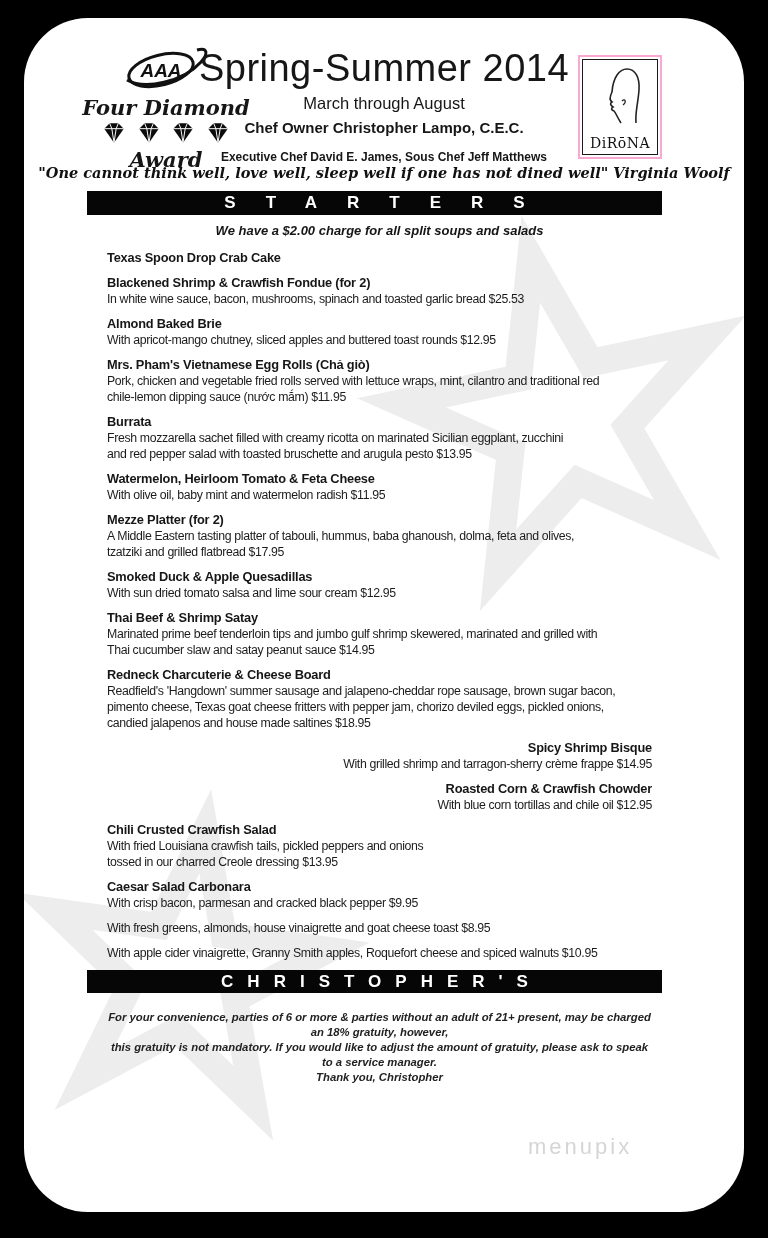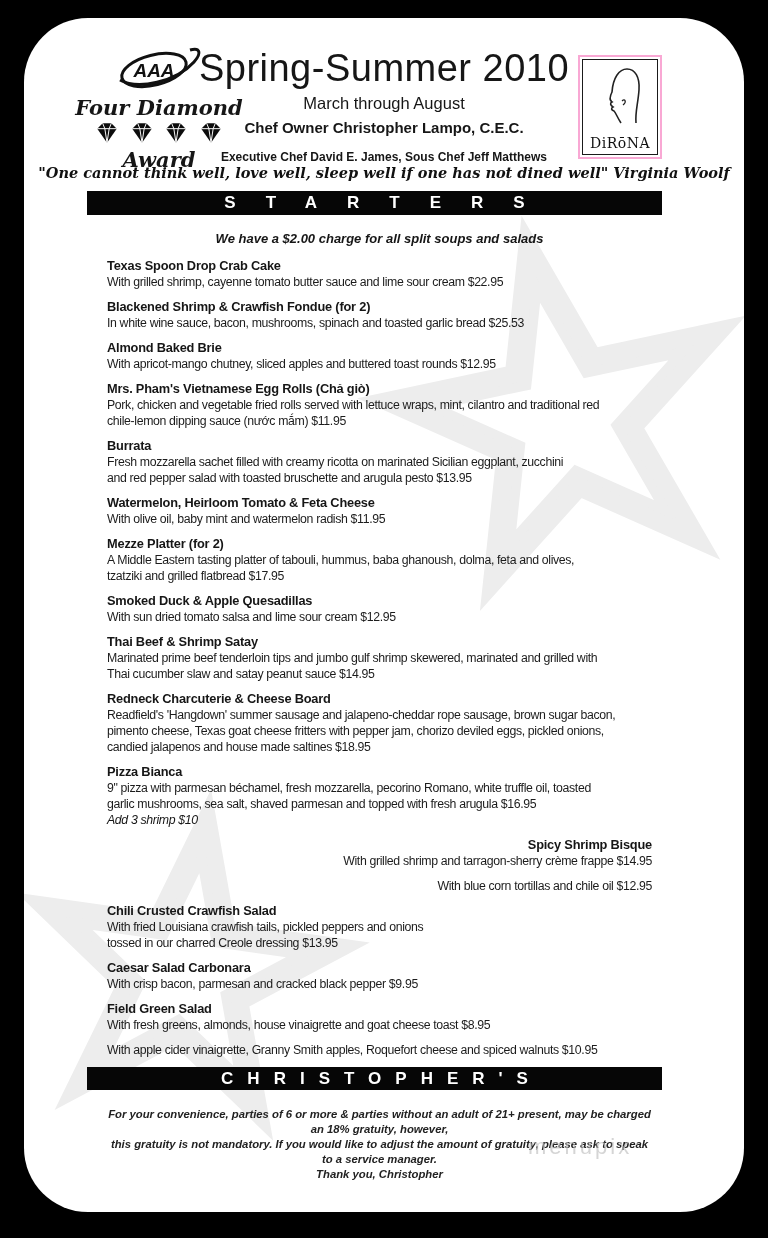--- a/index.html
+++ b/index.html
@@ -10,36 +10,36 @@
   .stars{position:absolute;left:0;top:0;z-index:0;}
   .layer{position:relative;z-index:1;}
   
   .header{position:relative;height:140px;}
   .titleblock{position:absolute;left:0;right:0;top:30px;text-align:center;}
   h1{margin:0;font-size:38px;font-weight:400;letter-spacing:.5px;line-height:40px;}
   .season{margin-top:6px;font-size:16.5px;}
   .chef1{margin-top:6px;font-size:15px;font-weight:bold;}
   .chef2{margin-top:14px;font-size:12px;font-weight:bold;}
   .script{font-family:"DejaVu Serif",serif;font-style:italic;font-weight:bold;}
-  .award{position:absolute;left:50px;top:26px;width:170px;text-align:center;line-height:1;}
+  .award{position:absolute;left:57px;top:26px;width:170px;text-align:center;line-height:1;}
   .award .script{font-size:21px;margin-top:2px;}
   .diamonds{margin-top:4px;letter-spacing:2px;}
   .diamonds svg{margin:0 1px;}
   .dirona{position:absolute;right:82px;top:37px;width:84px;height:104px;
           border:2px solid #f9a8d4;box-sizing:border-box;padding:2px;}
   .dirona-inner{border:1px solid #1a1a1a;height:100%;box-sizing:border-box;
           display:flex;flex-direction:column;align-items:center;justify-content:flex-end;padding-bottom:3px;}
   .dirona-inner svg{position:absolute;top:8px;left:50%;transform:translateX(-50%);}
   .dirona-label{font-family:"DejaVu Serif",serif;font-size:14px;letter-spacing:.5px;color:#111;}
   .quote{margin-top:6px;text-align:center;font-family:"DejaVu Serif",serif;
          font-style:italic;font-weight:bold;font-size:14.5px;color:#111;}
   
   .content{padding:0 92px 0 83px;}
   .bar{background:#060606;color:#fff;text-align:center;font-weight:bold;font-size:17px;
-       height:24px;line-height:24px;margin:10px -10px 16px -20px;letter-spacing:30px;padding-left:30px;}
+       height:24px;line-height:24px;margin:10px -10px 8px -20px;letter-spacing:30px;padding-left:30px;}
   .bar2{letter-spacing:14px;padding-left:14px;margin-top:8px;height:23px;line-height:23px;}
   .note{margin-top:6px;text-align:center;font-style:italic;font-weight:bold;font-size:13px;}
   #items{margin-top:12px;}
   .item{margin-bottom:9px;line-height:16px;}
   .item.right{text-align:right;}
   .iname{font-weight:bold;font-size:12.8px;letter-spacing:-.2px;}
   .idesc{font-size:12.3px;letter-spacing:-.35px;white-space:pre-line;color:#1c1c1c;}
   .iextra{font-size:12.3px;font-style:italic;letter-spacing:-.35px;}
   .fineprint{margin-top:17px;text-align:center;font-style:italic;font-weight:bold;
              font-size:11.3px;line-height:15px;white-space:pre-line;color:#222;}
@@ -85,21 +85,21 @@
             </svg>
           <svg width="26" height="22" viewBox="0 0 24 20">
               <polygon points="3,6 8,1 16,1 21,6 12,19" fill="#0c0c0c"></polygon>
               <path d="M3,6 L21,6 M8,1 L10,6 M16,1 L14,6 M10,6 L12,19 M14,6 L12,19" stroke="#fff" stroke-width="0.9" fill="none"></path>
             </svg>
         </div>
         <div class="script">Award</div>
       </div>
 
       <div class="titleblock">
-        <h1>Spring-Summer 2010</h1>
+        <h1>Spring-Summer 2014</h1>
         <div class="season">March through August</div>
         <div class="chef1">Chef Owner Christopher Lampo, C.E.C.</div>
         <div class="chef2">Executive Chef David E. James, Sous Chef Jeff Matthews</div>
       </div>
 
       <div class="dirona">
         <div class="dirona-inner">
           <svg width="46" height="62" viewBox="0 0 46 62">
             <path d="M 24 58 C 20 52 19 48 17 46 C 14 45 14 43 16 42 C 13 40 13 38 15 37 C 12 35 13 31 15 27 C 16 13 22 4 30 4 C 38 4 43 12 42 25 C 41 39 38 47 39 58" fill="none" stroke="#222" stroke-width="1.6"></path>
             <path d="M 25 36 C 28 33 30 37 26 40" fill="none" stroke="#222" stroke-width="1.2"></path>
@@ -110,21 +110,20 @@
     </div>
 
     <div class="quote">"One cannot think well, love well, sleep well if one has not dined well"  Virginia Woolf</div>
 
     <div class="content">
       <div class="bar">STARTERS</div>
       <div class="note">We have a $2.00 charge for all split soups and salads</div>
       <div id="items">
   <div class="item">
     <div class="iname">Texas Spoon Drop Crab Cake</div>
-    <div class="idesc">With grilled shrimp, cayenne tomato butter sauce and lime sour cream $22.95</div>
 
   </div>
 
   <div class="item">
     <div class="iname">Blackened Shrimp &amp; Crawfish Fondue (for 2)</div>
     <div class="idesc">In white wine sauce, bacon, mushrooms, spinach and toasted garlic bread $25.53</div>
 
   </div>
 
   <div class="item">
@@ -174,53 +173,47 @@
   </div>
 
   <div class="item">
     <div class="iname">Redneck Charcuterie &amp; Cheese Board</div>
     <div class="idesc">Readfield's 'Hangdown' summer sausage and jalapeno-cheddar rope sausage, brown sugar bacon,
 pimento cheese, Texas goat cheese fritters with pepper jam, chorizo deviled eggs, pickled onions,
 candied jalapenos and house made saltines $18.95</div>
 
   </div>
 
-  <div class="item">
-    <div class="iname">Pizza Bianca</div>
-    <div class="idesc">9" pizza with parmesan béchamel, fresh mozzarella, pecorino Romano, white truffle oil, toasted
-garlic mushrooms, sea salt, shaved parmesan and topped with fresh arugula $16.95</div>
-    <div class="iextra">Add 3 shrimp $10</div>
-  </div>
 
   <div class="item right">
     <div class="iname">Spicy Shrimp Bisque</div>
     <div class="idesc">With grilled shrimp and tarragon-sherry crème frappe $14.95</div>
 
   </div>
 
   <div class="item right">
+    <div class="iname">Roasted Corn &amp; Crawfish Chowder</div>
     <div class="idesc">With blue corn tortillas and chile oil $12.95</div>
 
   </div>
 
   <div class="item">
     <div class="iname">Chili Crusted Crawfish Salad</div>
     <div class="idesc">With fried Louisiana crawfish tails, pickled peppers and onions
 tossed in our charred Creole dressing $13.95</div>
 
   </div>
 
   <div class="item">
     <div class="iname">Caesar Salad Carbonara</div>
     <div class="idesc">With crisp bacon, parmesan and cracked black pepper $9.95</div>
 
   </div>
 
   <div class="item">
-    <div class="iname">Field Green Salad</div>
     <div class="idesc">With fresh greens, almonds, house vinaigrette and goat cheese toast $8.95</div>
 
   </div>
 
   <div class="item">
     <div class="idesc">With apple cider vinaigrette, Granny Smith apples, Roquefort cheese and spiced walnuts $10.95</div>
 
   </div>
 </div>
       <div class="bar bar2">CHRISTOPHER'S</div>

